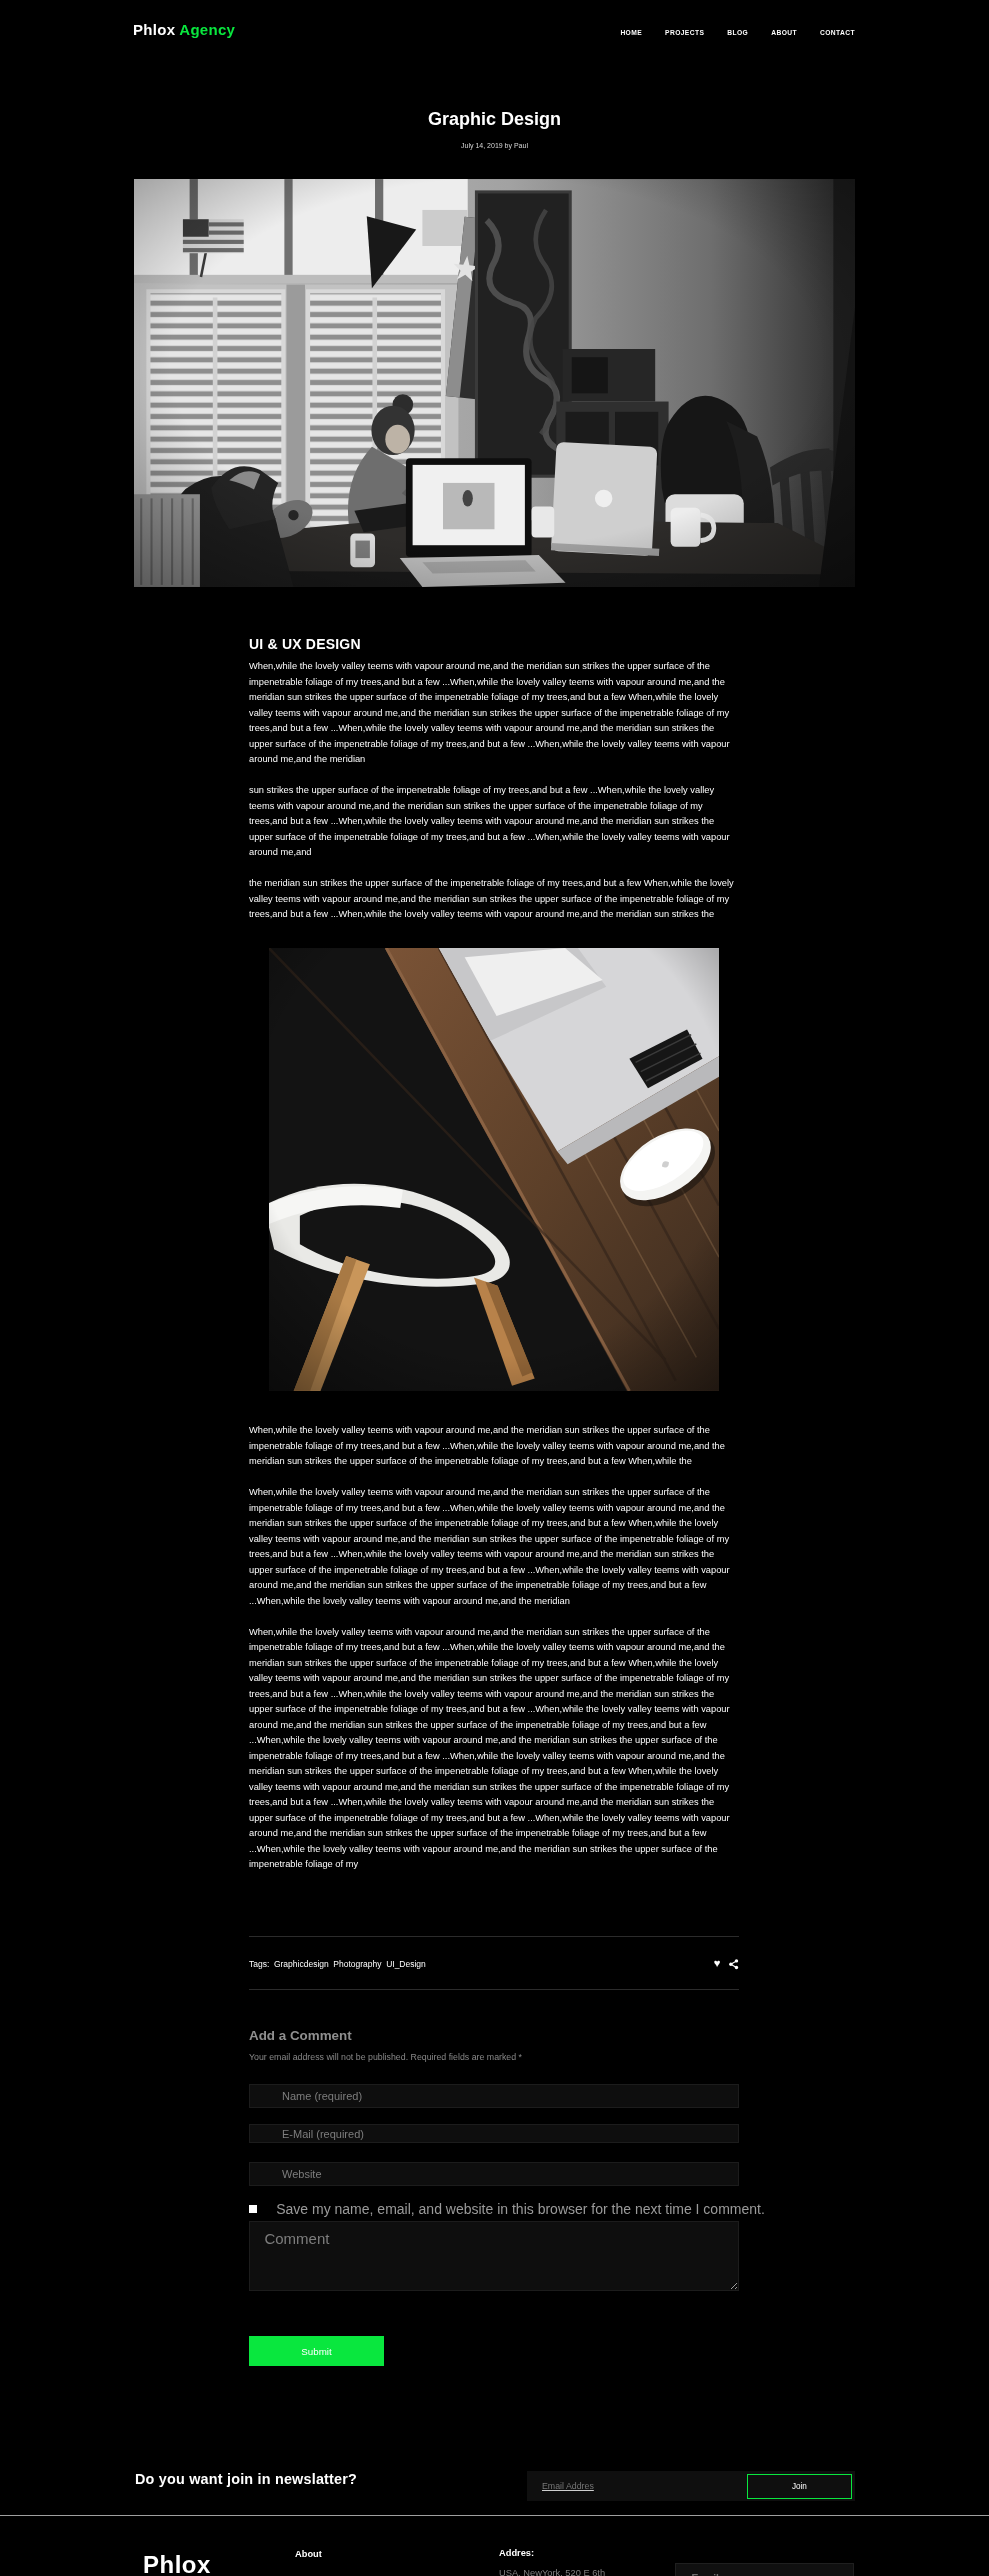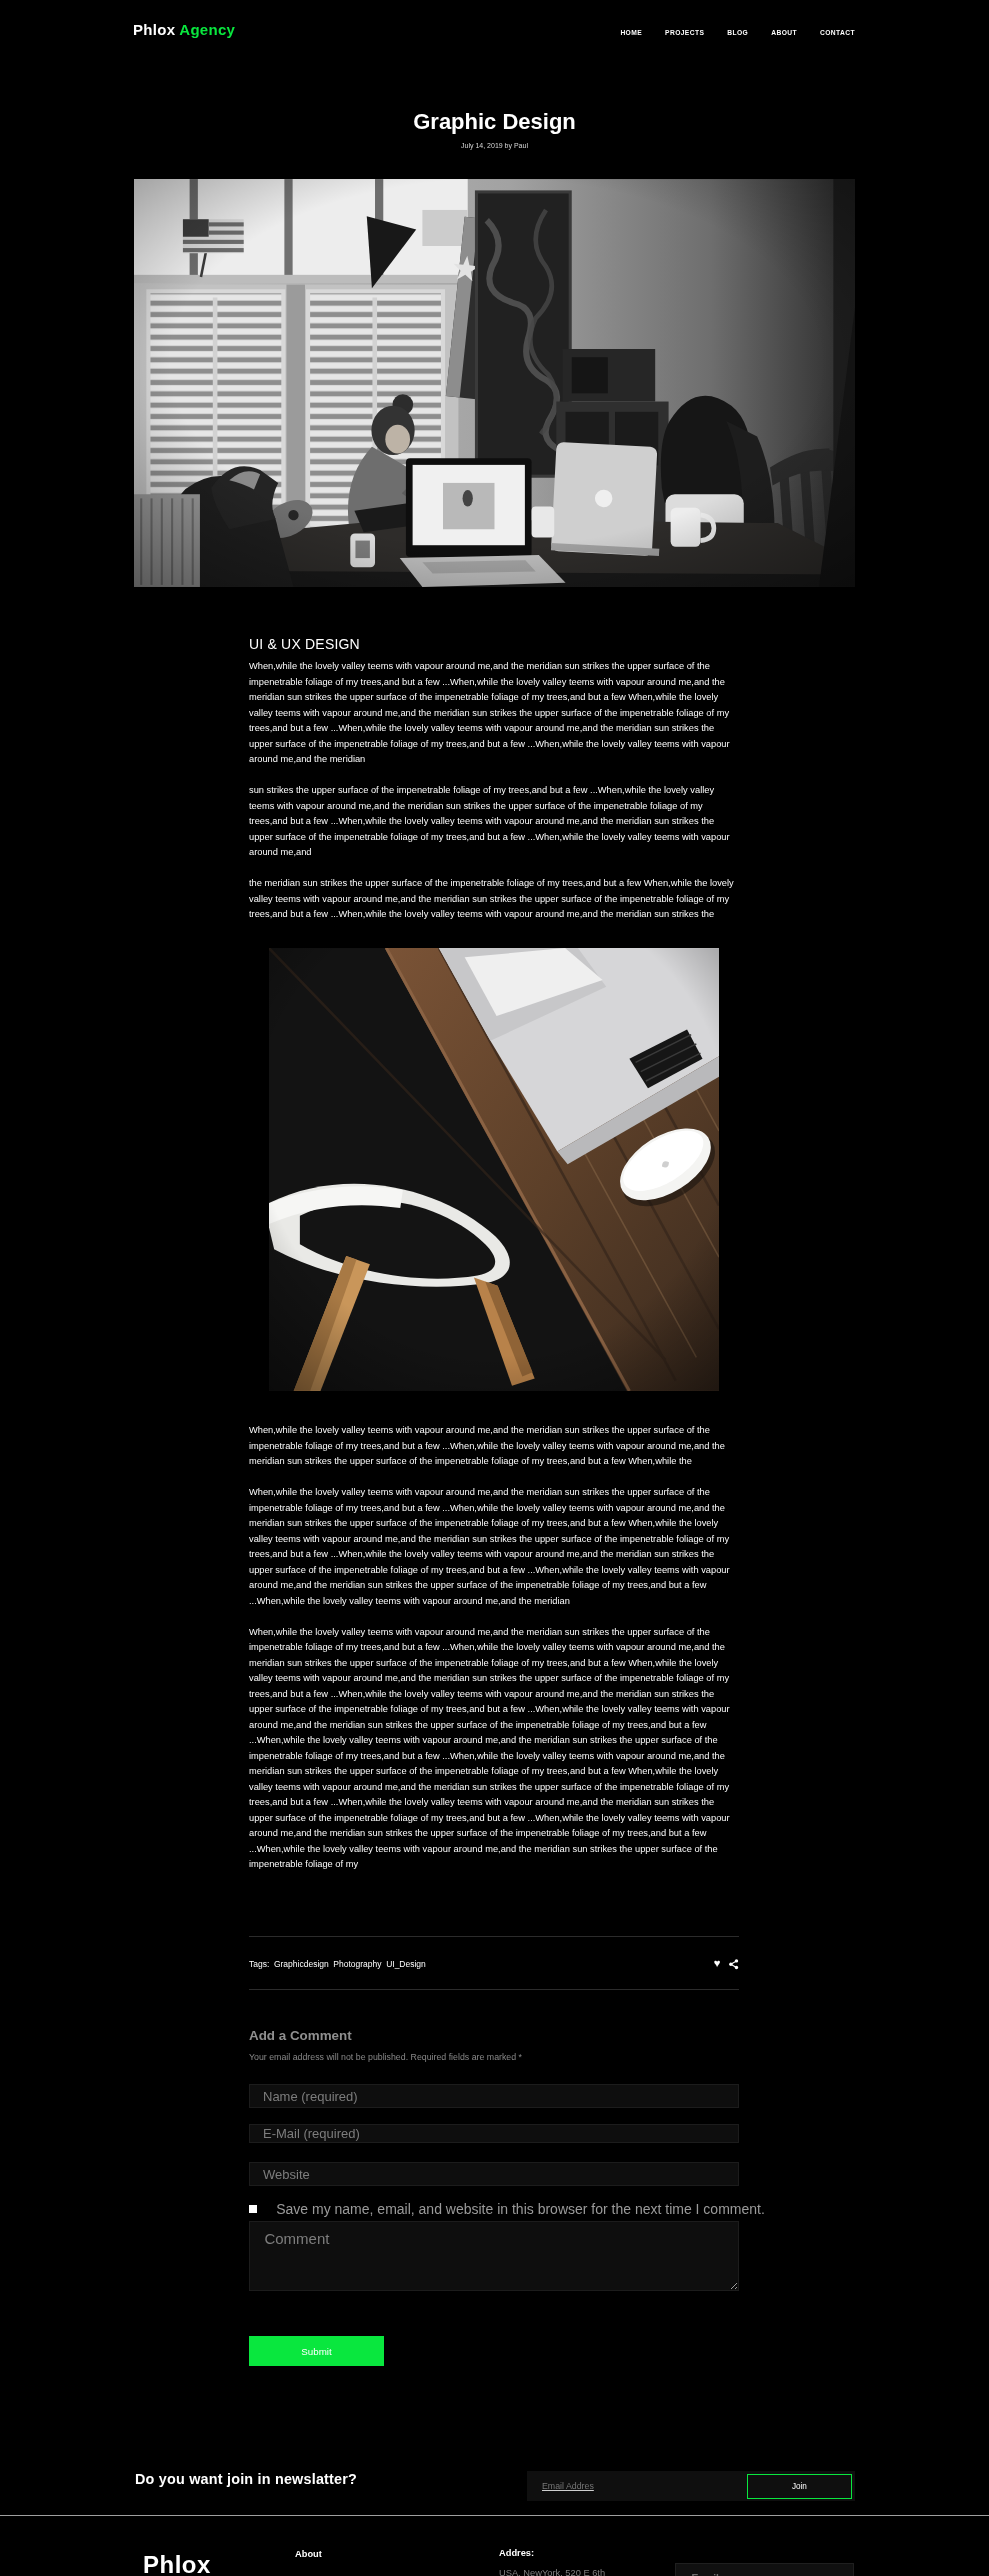--- a/index.html
+++ b/index.html
@@ -7,46 +7,46 @@
         font-family:"Liberation Sans",sans-serif;color:#fff;}
   .abs{position:absolute;}
 
   
   .logo{left:133px;top:20.6px;font-size:15px;font-weight:800;letter-spacing:0.3px;cursor:pointer;}
   .logo .green{color:var(--accent);}
   .nav{right:134px;top:29px;display:flex;gap:23px;}
   .nav a{color:#fff;font-size:6.7px;font-weight:700;letter-spacing:0.4px;text-decoration:none;cursor:pointer;}
 
   
-  .post-title{left:0;top:109px;width:989px;text-align:center;font-size:22px;font-weight:700;}
+  .post-title{left:0;top:109px;width:989px;text-align:center;font-size:18px;font-weight:700;}
   .post-meta{left:0;top:142px;width:989px;text-align:center;font-size:7px;color:#d8d8d8;}
 
   .hero{left:134px;top:179px;width:721px;height:408px;background:#111;}
   .hero svg,.inset svg{display:block;}
 
   
-  .article-h2{left:249px;top:624px;font-size:14px;font-weight:400;letter-spacing:0.2px;}
+  .article-h2{left:249px;top:624px;font-size:14px;font-weight:700;letter-spacing:0.2px;}
   .para-block{left:249px;width:490px;font-size:9.3px;line-height:15.5px;color:#fdfdfd;}
   .para-block p{margin:0 0 15.5px 0;}
   .block-before{top:659px;}
   .block-after{top:1423px;}
   .inset{left:269px;top:948px;width:450px;height:443px;background:#121212;}
 
   .divider{left:249px;width:490px;height:0.5px;background:#2b2b2b;}
   .div1{top:1936px;} .div2{top:1989px;}
   .tags-row{left:249px;top:1953px;width:490px;height:21.6px;display:flex;align-items:center;font-size:8.5px;}
   .tags-row .tag{color:#fff;text-decoration:none;margin-left:4.6px;cursor:pointer;}
   .tags-icons{margin-left:auto;display:flex;align-items:center;gap:7.2px;}
   .heart{font-size:11.3px;line-height:1;color:#fff;cursor:pointer;}
 
   
   .cf-heading{left:249px;top:2028px;font-size:13.4px;font-weight:700;color:#8f8f8f;}
   .cf-note{left:249px;top:2052px;font-size:8.8px;color:#888;text-align:center;}
   .field{left:249px;width:490px;background:#0e0e0e;border:0.5px solid #1c1c1c;box-sizing:border-box;
-         color:#cfcfcf;font-family:"Liberation Sans",sans-serif;font-size:13px;padding:0 13px;outline:none;}
+         color:#cfcfcf;font-family:"Liberation Sans",sans-serif;font-size:11px;padding:0 32px;outline:none;}
   .field::placeholder{color:#7d7d7d;opacity:1;}
   .f-name{top:2084px;height:24px;} .f-email{top:2124px;height:19px;} .f-site{top:2162px;height:24px;}
   .chk-row{left:249px;top:2201px;display:flex;align-items:center;gap:19px;font-size:14px;color:#9a9a9a;}
   .chk{width:8.2px;height:8.2px;background:#fff;display:inline-block;cursor:pointer;}
   .f-comment{top:2221px;height:70px;padding:11.3px 14.4px;resize:both;font-size:15px;line-height:11.3px;}
   .submit-btn{left:249px;top:2336px;width:135px;height:30px;background:var(--accent);border:none;color:#fff;
               font-family:"Liberation Sans",sans-serif;font-size:9.8px;cursor:pointer;}
 
   
   .nl-heading{left:135px;top:2471px;font-size:14.4px;font-weight:700;letter-spacing:0.2px;}

